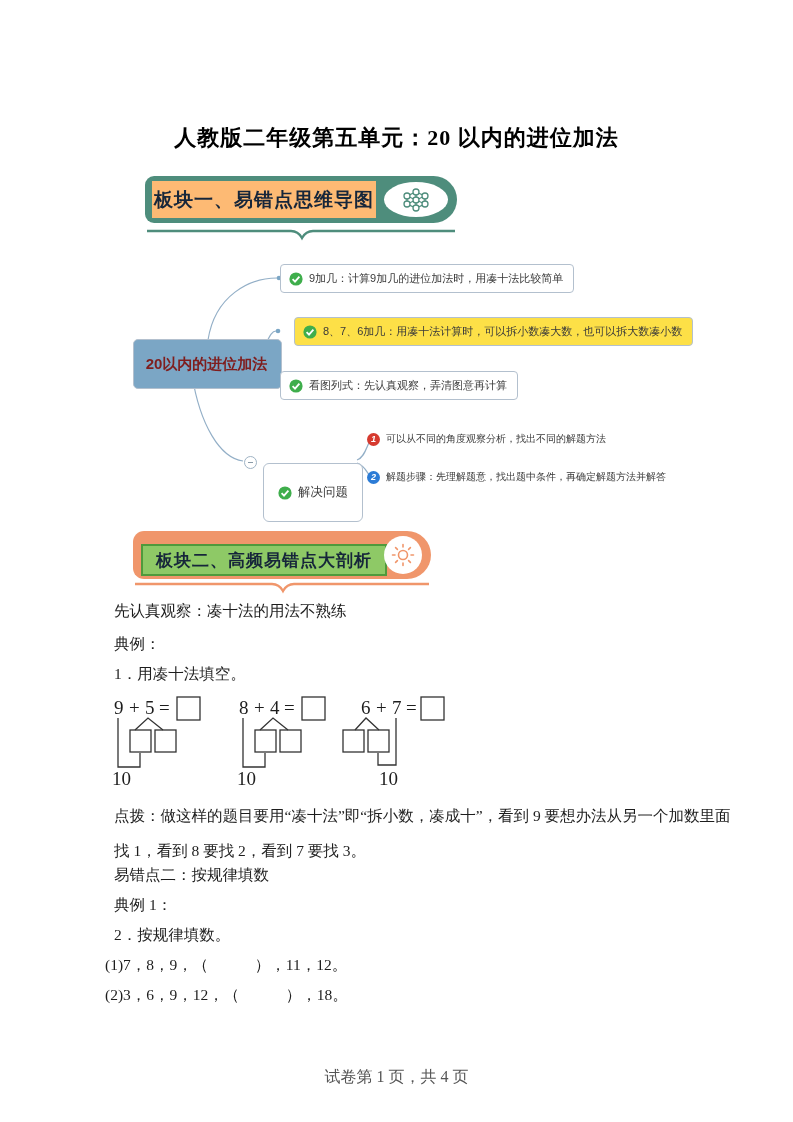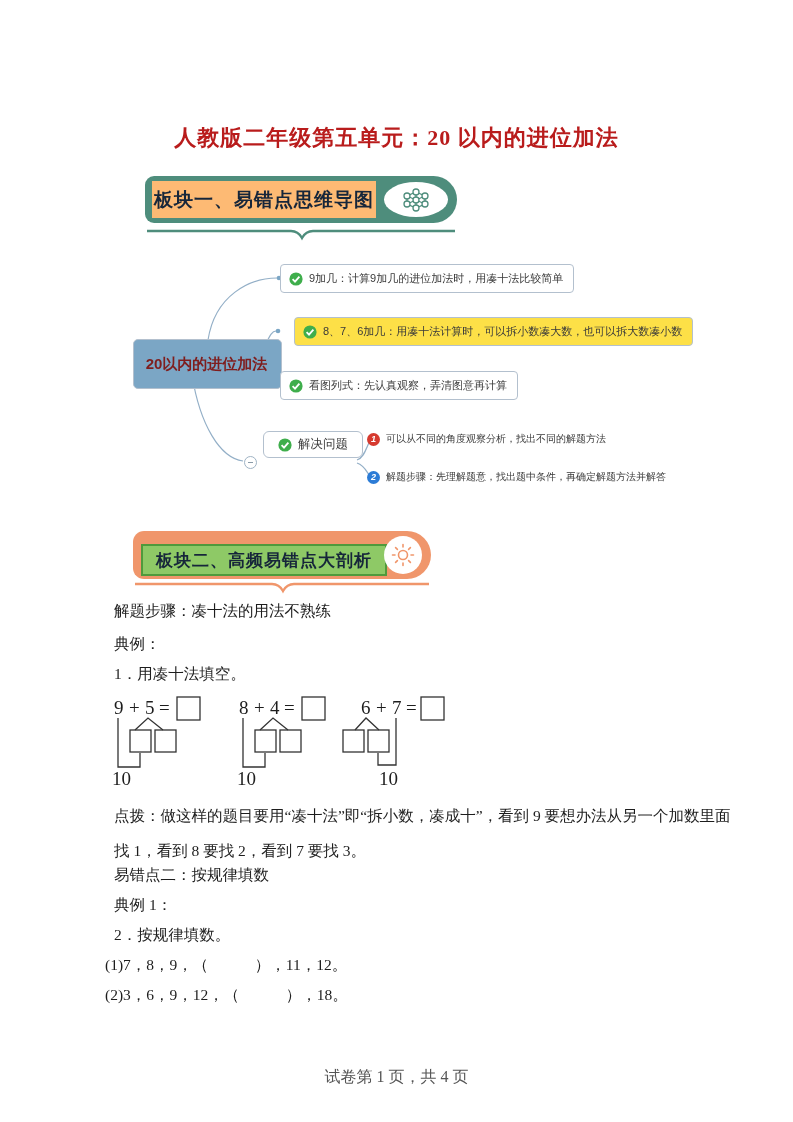--- a/index.html
+++ b/index.html
@@ -1,20 +1,20 @@
 <!DOCTYPE html>
 <html><head>
 <meta charset="utf-8">
 <style>
   html,body{margin:0;padding:0;background:#fff;}
   .page{position:relative;width:793px;height:1122px;background:#fff;overflow:hidden;
         font-family:"Liberation Serif",serif;color:#222;}
 
   .title{position:absolute;top:123px;left:0;width:793px;text-align:center;margin:0;
-         font-size:22px;font-weight:bold;color:#b91c1c;letter-spacing:1px;}
+         font-size:22px;font-weight:bold;color:#000000;letter-spacing:1px;}
 
   
   .banner{position:absolute;}
   .banner1{left:145px;top:176px;width:312px;height:47px;background:#4E8D7C;
            border-radius:10px 26px 26px 10px;}
   .banner1-inner{position:absolute;left:7px;top:5px;width:224px;height:37px;background:#fdba74;
            display:flex;align-items:center;justify-content:center;
            font-size:19px;font-weight:bold;color:#16263a;letter-spacing:1px;}
   .banner1-ellipse{position:absolute;right:9px;top:6px;width:64px;height:35px;background:#fff;
            border-radius:50%;display:flex;align-items:center;justify-content:center;}
@@ -32,21 +32,21 @@
 
   
   .mindmap{position:absolute;left:120px;top:250px;width:600px;height:260px;}
   .mm-lines{position:absolute;left:0;top:0;}
   .mnode{position:absolute;display:flex;align-items:center;gap:6px;background:#fff;
          border:1px solid #B3C0CE;border-radius:4px;padding:6px 10px 6px 8px;
          font-family:"Liberation Sans",sans-serif;font-size:11px;color:#3a3a3a;white-space:nowrap;}
   .n1{left:160px;top:14px;}
   .n2{left:174px;top:67px;background:#fde047;}
   .n3{left:160px;top:121px;}
-  .n4{left:143px;top:181px;padding:4px 14px;font-size:12.5px;border-radius:6px;}
+  .n4{left:143px;top:213px;padding:20px 14px;font-size:12.5px;border-radius:6px;}
   .central{left:13px;top:89px;width:129px;height:36px;background:#7BA6C5;color:#7f1d1d;
          display:flex;align-items:center;justify-content:center;font-weight:bold;
          font-size:15px;border-radius:5px;font-family:"Liberation Sans",sans-serif;}
   .chk{width:14px;height:14px;flex:0 0 auto;display:inline-flex;}
   .toggle{position:absolute;left:124px;top:206px;width:11px;height:11px;background:#fff;
          border:1px solid #9FB3C4;border-radius:50%;display:flex;align-items:center;justify-content:center;}
   .minus{width:5px;height:1px;background:#8A9BA8;}
   .subitem{position:absolute;display:flex;align-items:center;gap:6px;white-space:nowrap;
          font-family:"Liberation Sans",sans-serif;font-size:10px;color:#3a3a3a;}
   .s1{left:247px;top:182px;}
@@ -183,21 +183,21 @@
           <circle cx="15" cy="15" r="4.5"></circle>
           <path d="M15 7 L15 4.5 M20.6 9.4 L22.4 7.6 M23 15 L25.5 15 M20.6 20.6 L22.4 22.4 M15 23 L15 25.5 M9.4 20.6 L7.6 22.4 M7 15 L4.5 15 M9.4 9.4 L7.6 7.6"></path>
         </g>
       </svg>
     </div>
   </div>
   <svg class="brace brace2" width="298" height="14" viewBox="0 0 298 14">
     <path d="M2 3 L139 3 Q146 3 150 10 Q154 3 161 3 L296 3" fill="none" stroke="#F0966B" stroke-width="2.4"></path>
   </svg>
 
-  <div class="tline l-h1">解题步骤：凑十法的用法不熟练</div>
+  <div class="tline l-h1">先认真观察：凑十法的用法不熟练</div>
   <div class="tline l-dl">典例：</div>
   <div class="tline l-i1">1．用凑十法填空。</div>
 
   <svg class="eqsvg" width="340" height="102" viewBox="0 0 340 102">
 
     <g>
       <text class="eqtext" x="6" y="22">9</text>
       <text class="eqtext" x="21" y="22">+</text>
       <text class="eqtext" x="37" y="22">5</text>
       <text class="eqtext" x="51" y="22">=</text>

